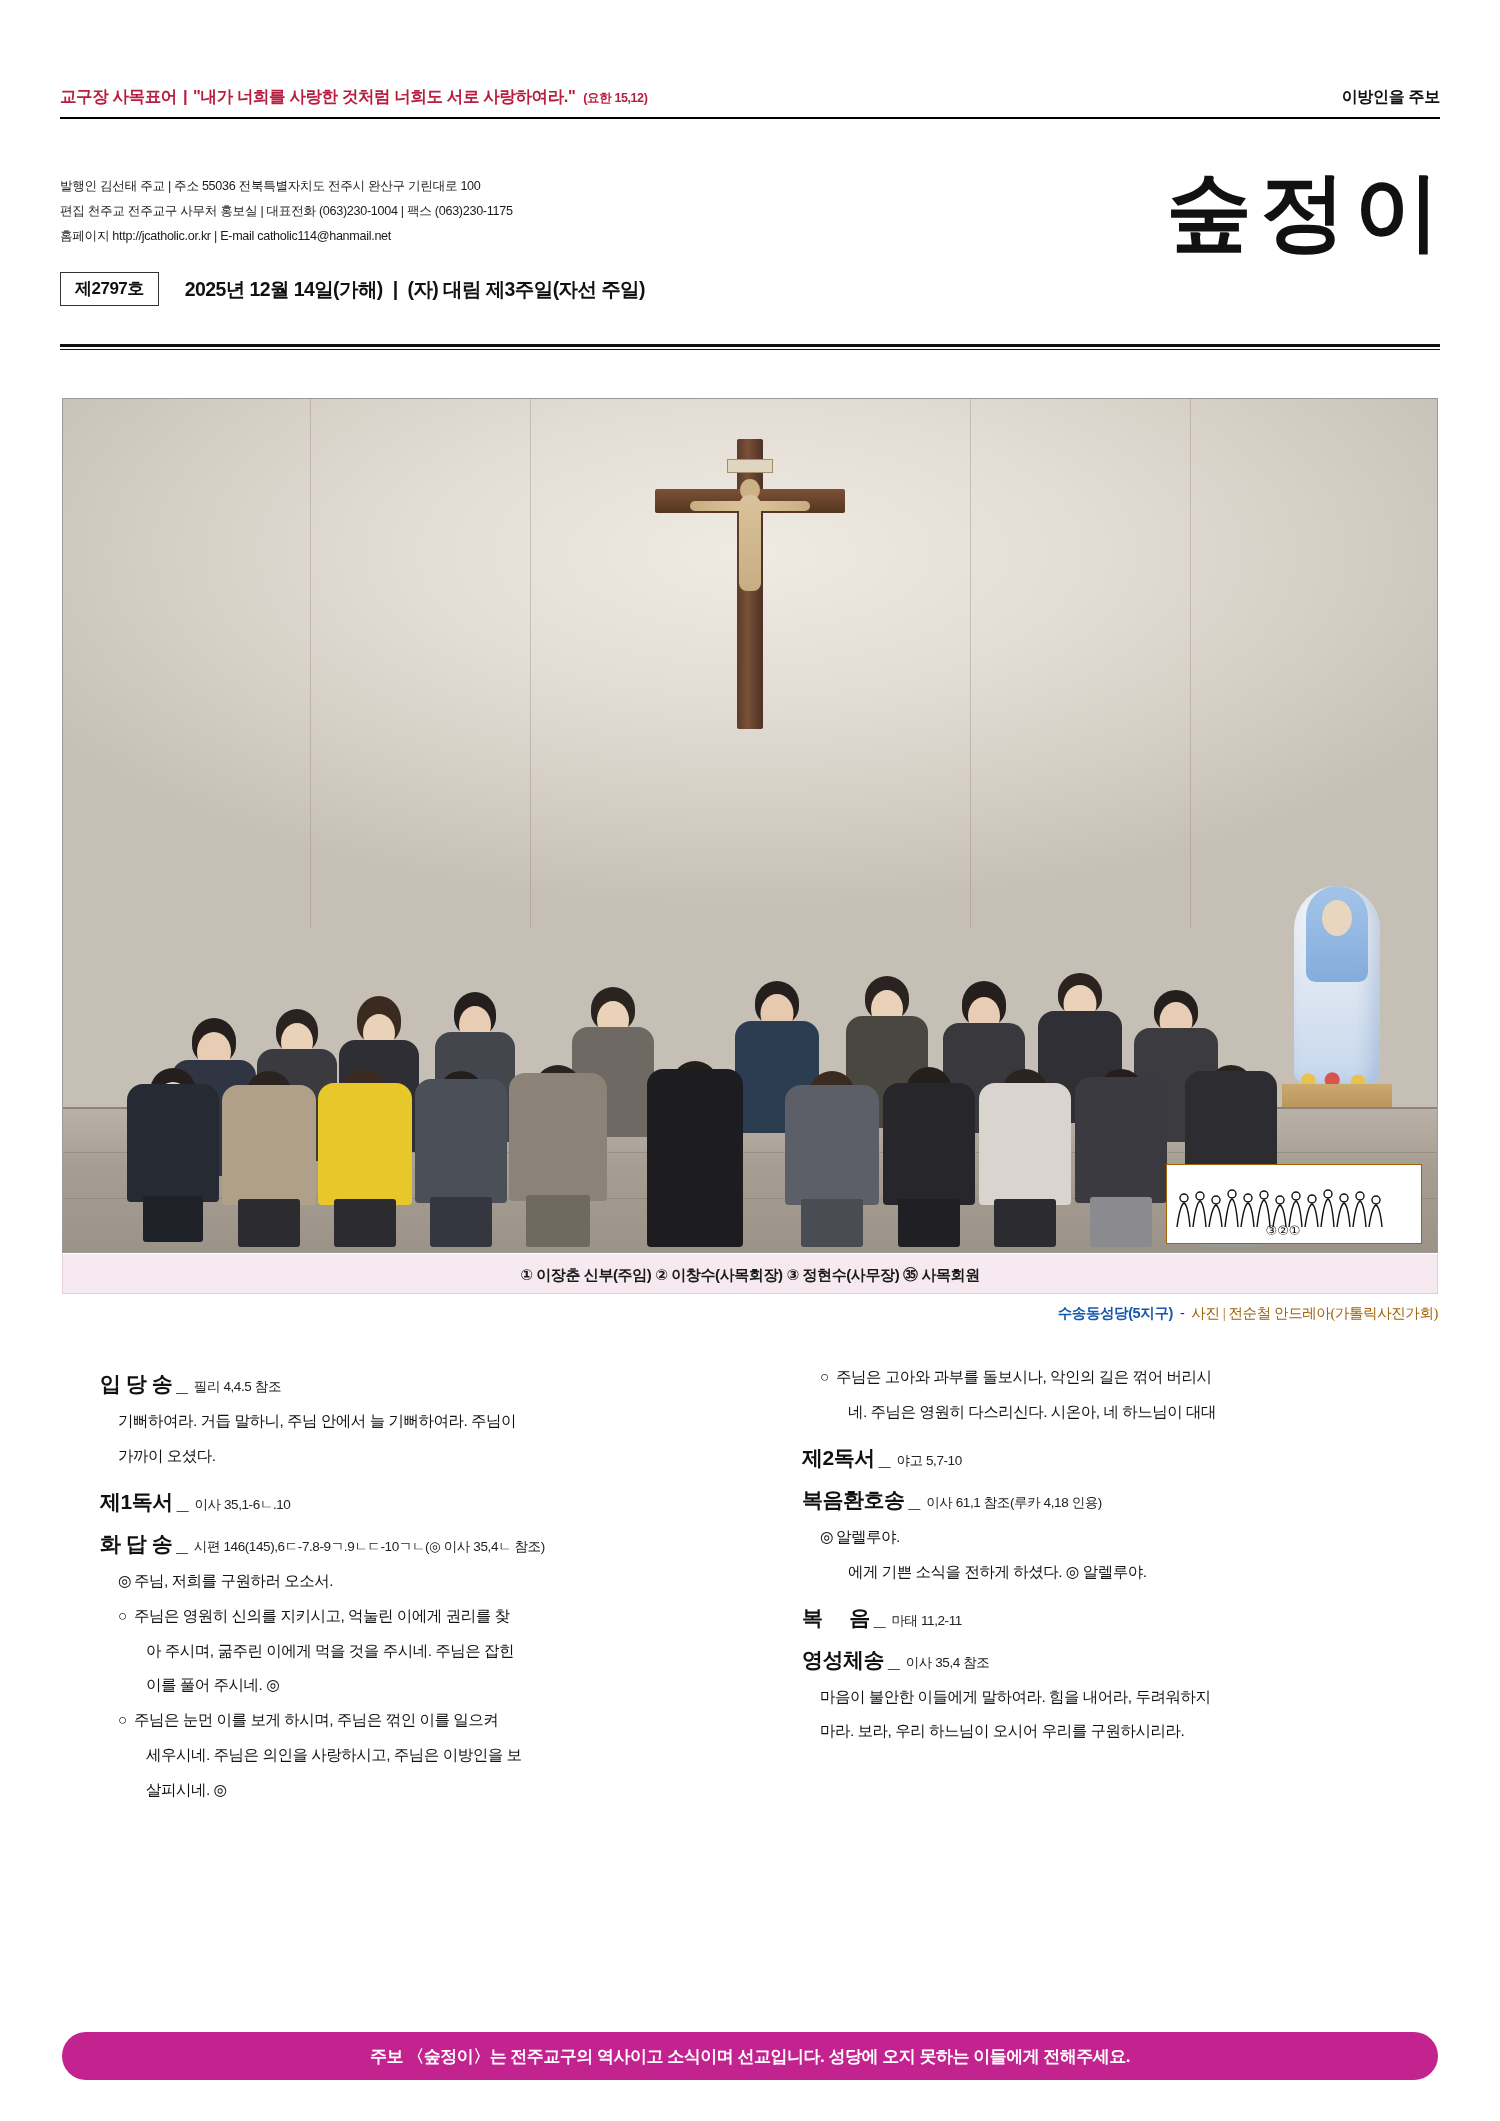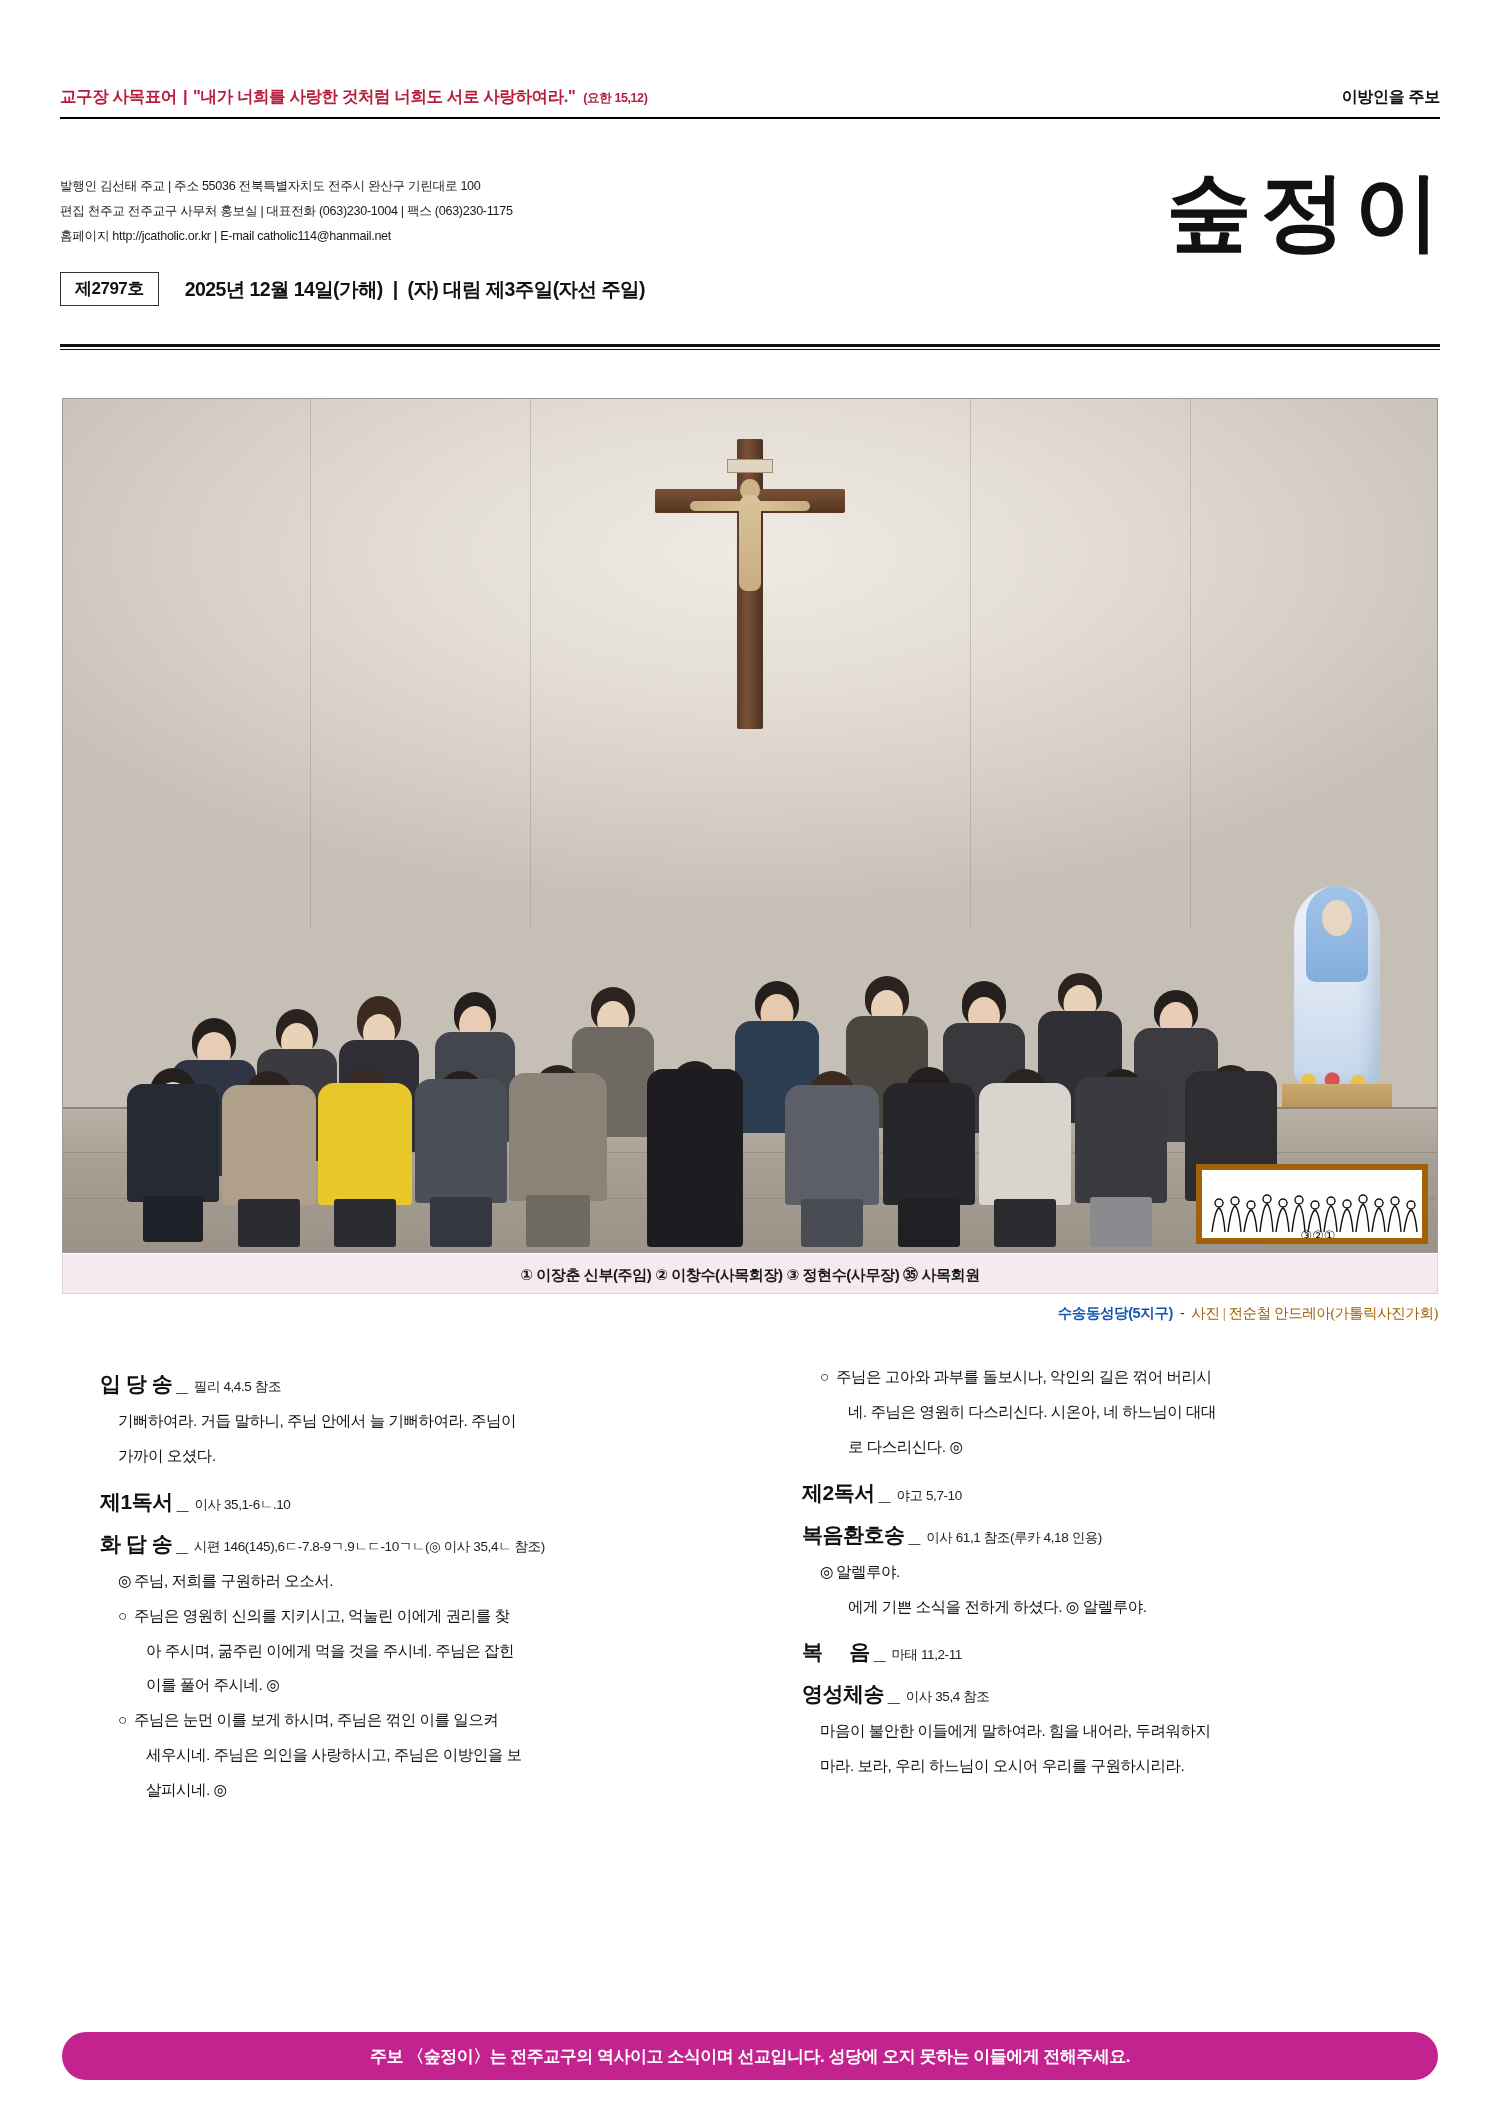--- a/index.html
+++ b/index.html
@@ -247,23 +247,23 @@
     right: 62px; top: 1304px;
     font-size: 14.5px; letter-spacing: -0.4px;
     white-space: nowrap;
   }
   .credit-line .parish { color: #1457b0; font-weight: bold; }
   .credit-line .dash { color: #333; padding: 0 7px; }
   .credit-line .photog { color: #a16207; font-family: Liberation Serif, serif; }
 
   
   .marker-box {
-    position: absolute; right: 9px; bottom: 8px;
-    width: 232px; height: 80px;
-    background: #fff; border: 6px solid #a16207;
+    position: absolute; right: 15px; bottom: 8px;
+    width: 256px; height: 80px;
+    background: #fff; border: 1px solid #a16207;
     overflow: hidden;
   }
   .marker-box svg { display: block; }
 
   
   .cols {
     position: absolute;
     left: 62px; top: 1356px;
     width: 1376px; height: 680px;
   }
@@ -576,21 +576,20 @@
       </div>
     </div>
 
     <div class="col right">
 
       <div class="entry" style="margin-top:4px;">
         <div class="body-line">
           <span class="mark">○</span><span>주님은 고아와 과부를 돌보시나, 악인의 길은 꺾어 버리시</span>
         </div>
         <div class="body-line cont">네. 주님은 영원히 다스리신다. 시온아, 네 하느님이 대대</div>
-        <div class="body-line cont">로 다스리신다. ◎</div>
       </div>
 
       <div class="entry">
         <div class="head-line">
           <span class="head-label">제2독서</span>
           <span class="head-underscore">_</span>
           <span class="head-ref">야고 5,7-10</span>
         </div>
       </div>
 

